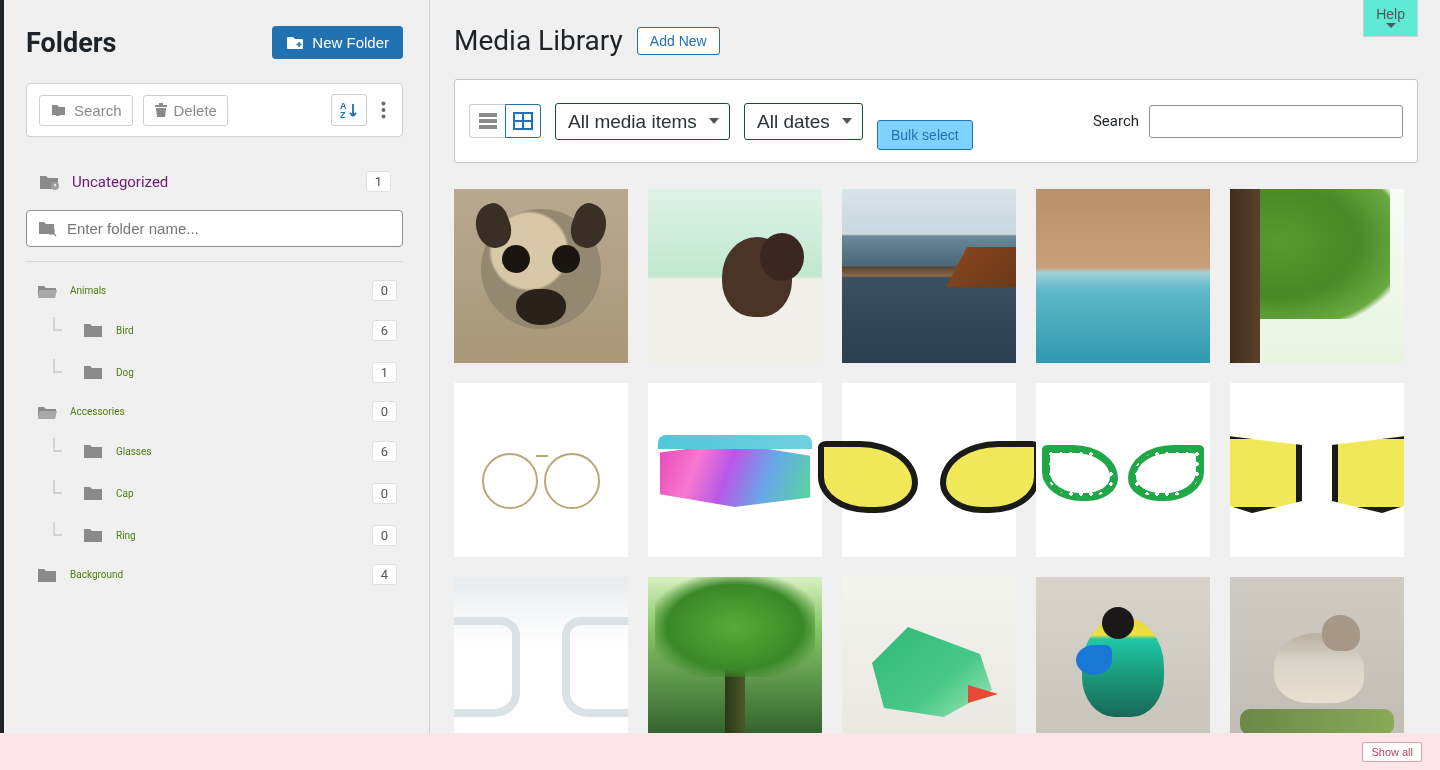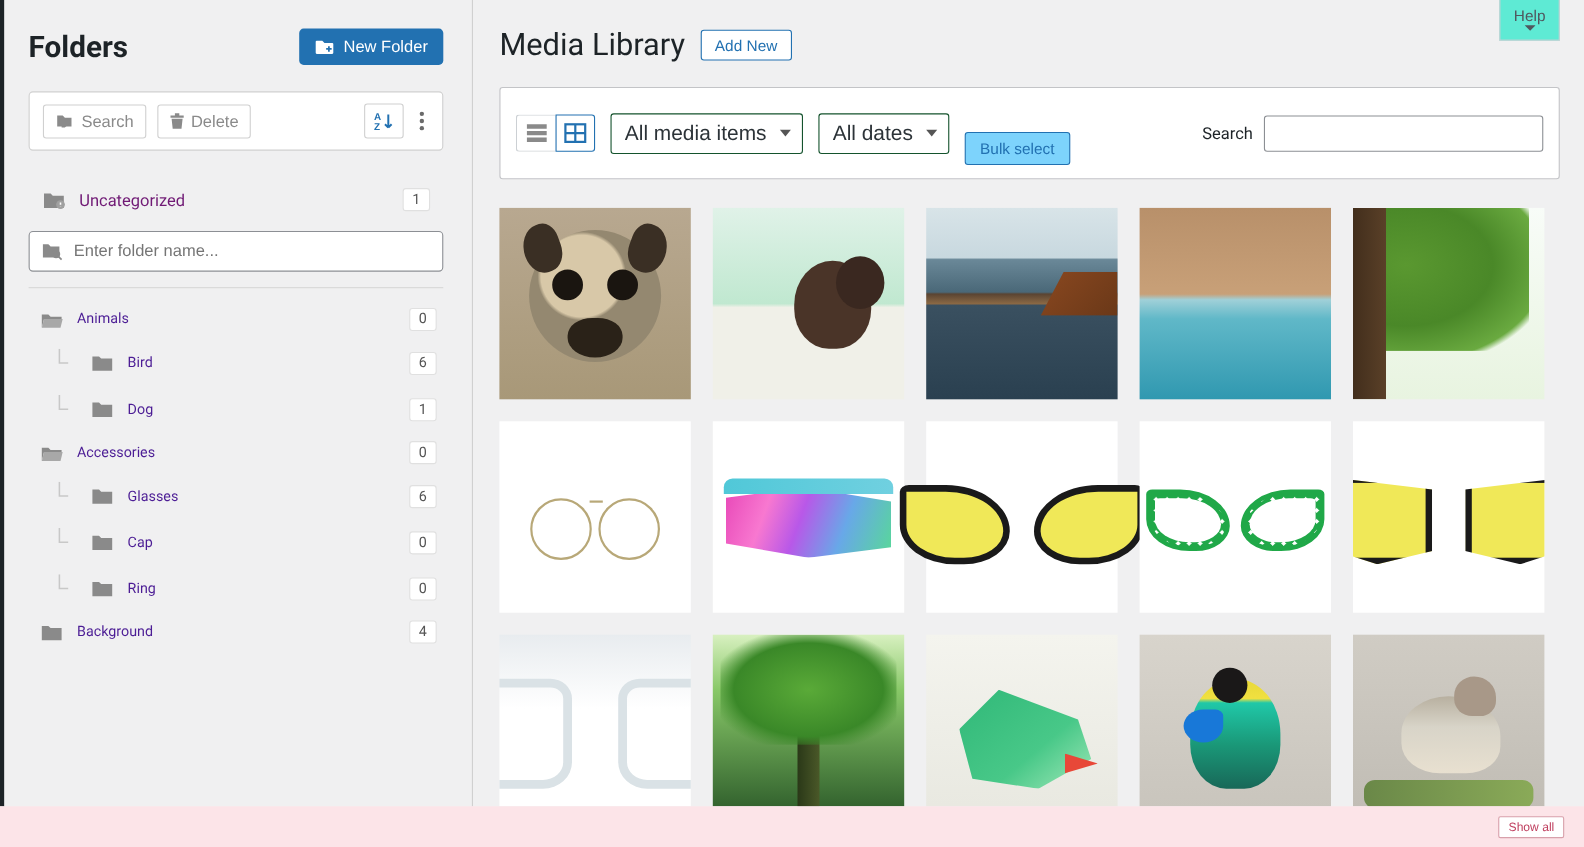--- a/index.html
+++ b/index.html
@@ -25,21 +25,21 @@
 .folder-item .count { background: #fff; border: 1px solid #e0e0e0; border-radius: 3px; padding: 2px 8px; font-size: 13px; color: #555; min-width: 22px; text-align: center; }
 .folder-search { margin: 8px 0 14px; }
 .folder-search input { width: 100%; border: 1px solid #8c8f94; border-radius: 4px; padding: 9px 12px 9px 40px; font-size: 15px; color: #333; background: #fff; }
 .folder-search-wrap { position: relative; }
 .folder-search-wrap .search-ic { position: absolute; left: 11px; top: 50%; transform: translateY(-50%); color: #8a8a8a; }
 .divider { height: 1px; background: #d8d8d8; margin: 8px 0 10px; }
 .tree-item { display: flex; align-items: center; padding: 8px 6px 8px 10px; gap: 12px; cursor: pointer; }
 .tree-item .branch { width: 26px; display: flex; align-items: center; justify-content: center; color: #c0c0c0; }
 .tree-item.child { padding-left: 18px; }
 .tree-item .ficon { width: 22px; display: flex; align-items: center; }
-.tree-item .label { flex: 1; font-size: 13px; color: #4c1d95; }
+.tree-item .label { flex: 1; font-size: 10px; color: #4d7c0f; }
 .tree-item .count { background: #fff; border: 1px solid #e0e0e0; border-radius: 3px; padding: 2px 8px; font-size: 13px; color: #555; min-width: 22px; text-align: center; }
 .main { flex: 1; position: relative; padding: 0 22px 0 24px; overflow: hidden; }
 .help-btn { position: absolute; top: 0; right: 22px; background: #5eead4; border: 1px solid #ccd0d4; border-top: none; padding: 6px 12px; font-size: 14px; color: #50575e; display: flex; align-items: center; gap: 0; cursor: pointer; flex-direction: column; }
 .page-head { display: flex; align-items: center; gap: 14px; padding: 24px 0 22px 0; }
 .page-title { font-size: 28px; font-weight: 400; color: #1d2327; }
 .add-new-btn { background: #fff; border: 1px solid #2271b1; color: #2271b1; padding: 5px 12px; border-radius: 3px; font-size: 14px; cursor: pointer; }
 .filter-bar { background: #fff; border: 1px solid #c3c4c7; border-radius: 3px; padding: 12px 14px; display: flex; align-items: center; gap: 14px; margin-bottom: 26px; }
 .view-btns { display: flex; }
 .view-btn { width: 36px; height: 34px; border: 1px solid #ccd0d4; display: flex; align-items: center; justify-content: center; cursor: pointer; background: #fff; }
 .view-btn.active { color: #2271b1; border-color: #2271b1; position: relative; z-index: 1; }

